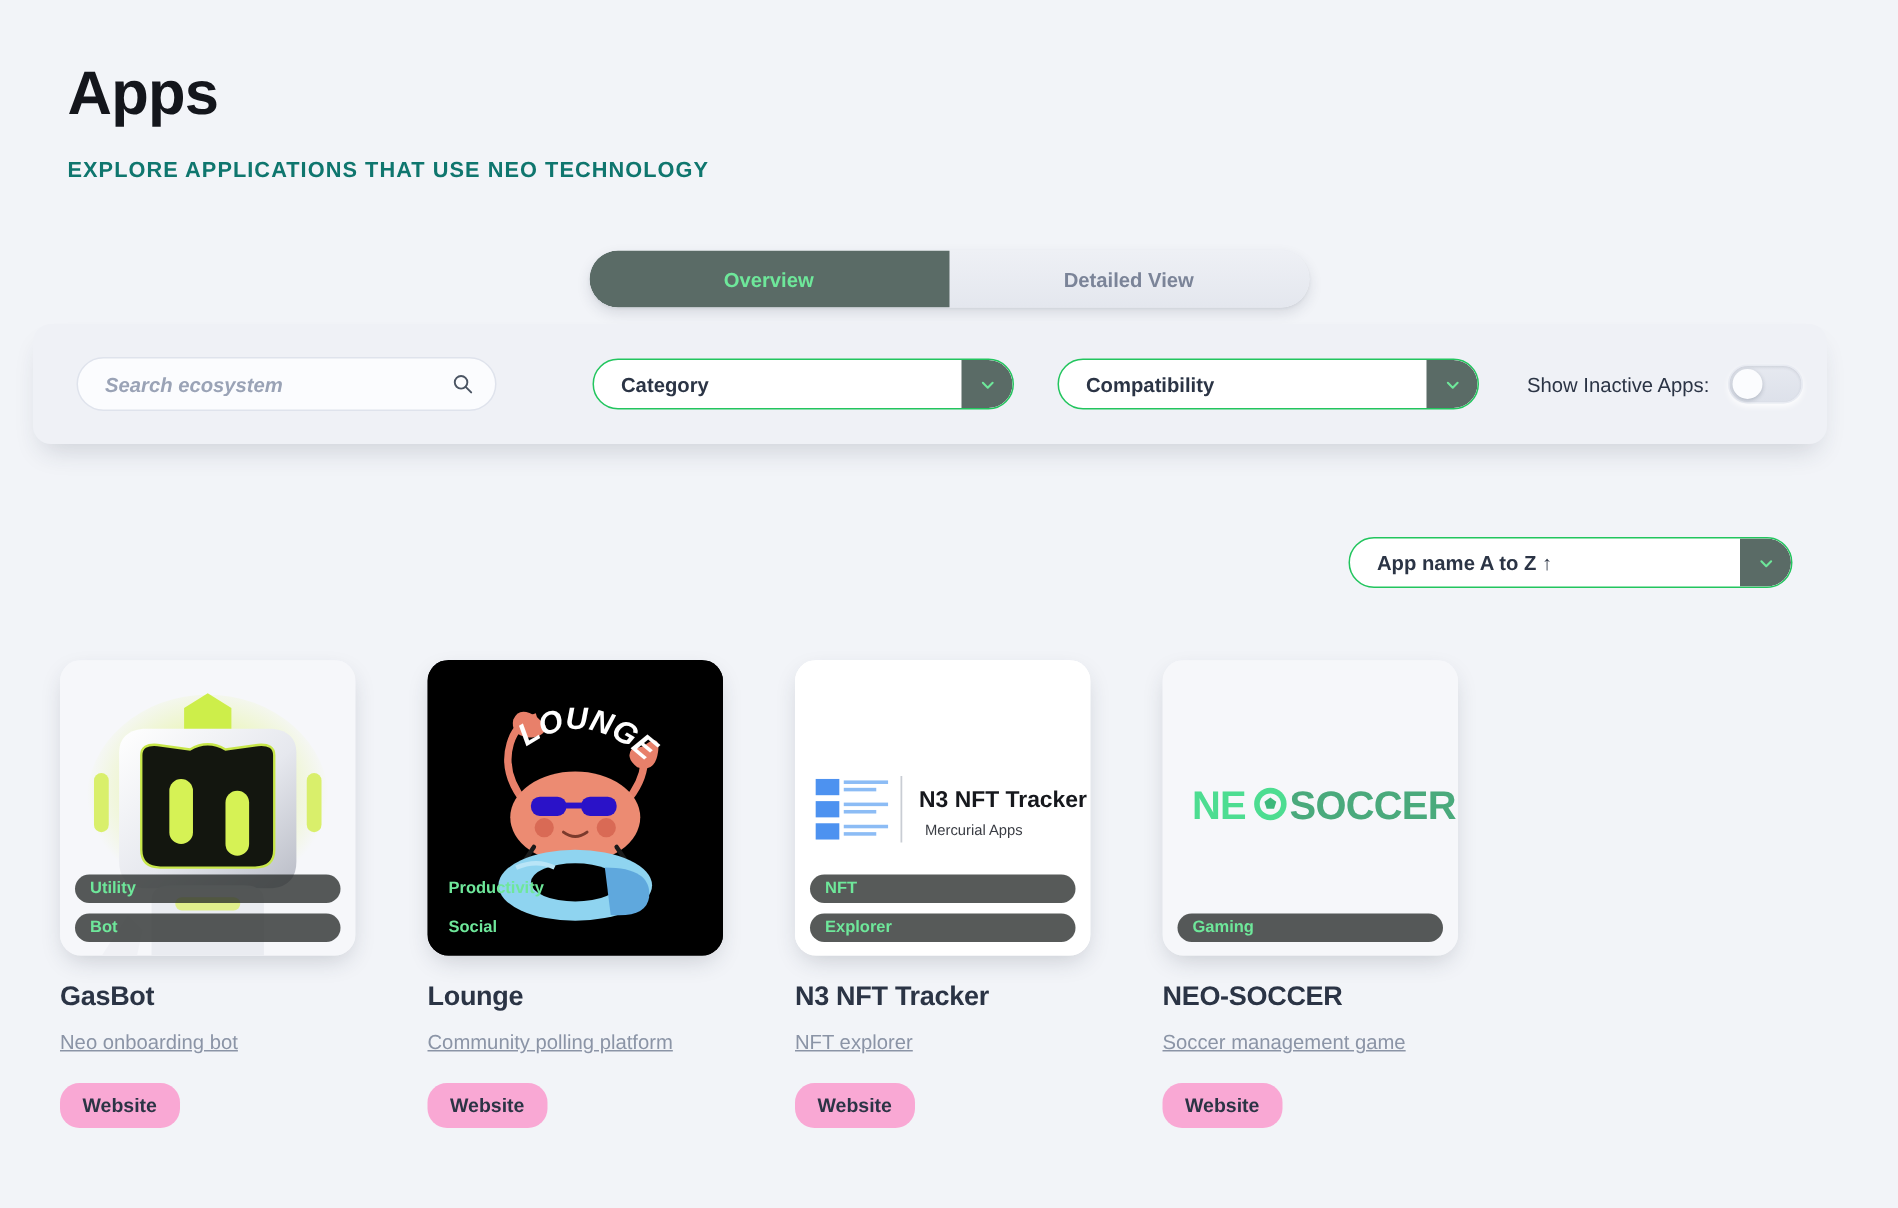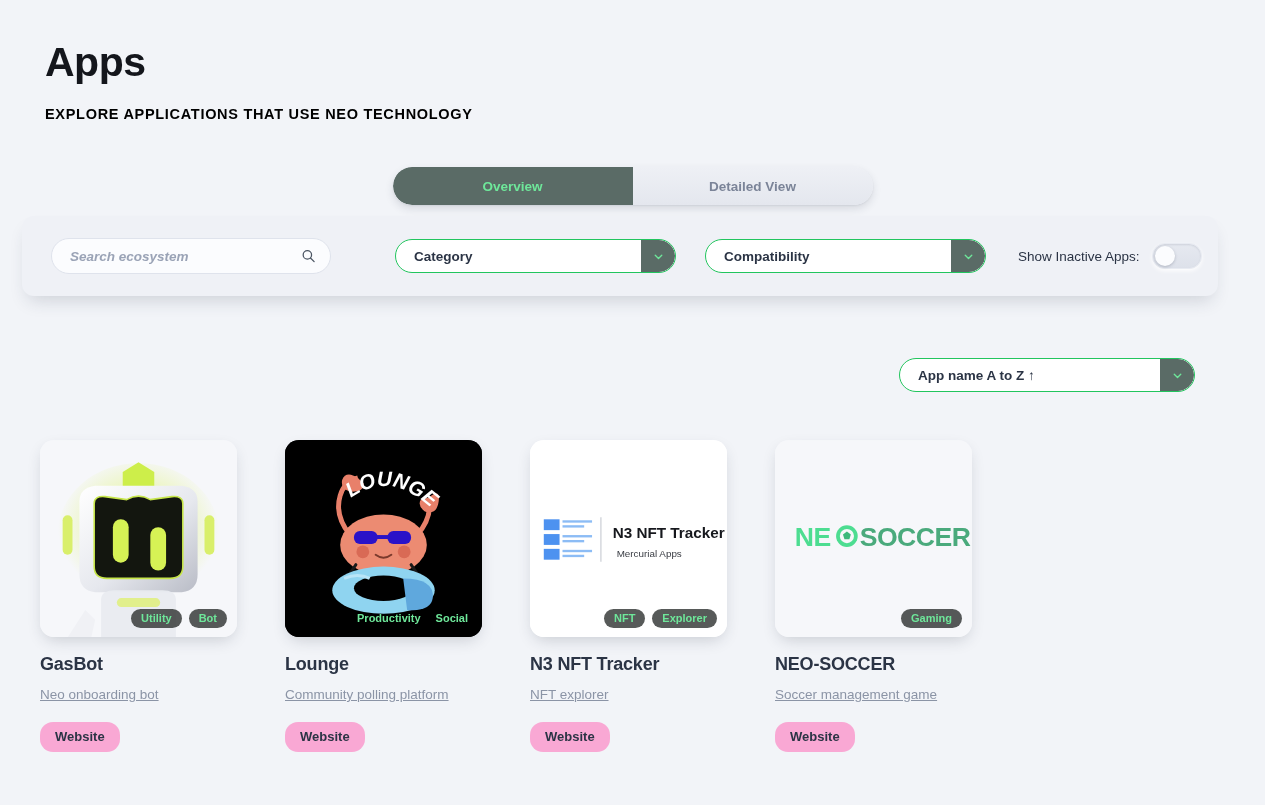--- a/index.html
+++ b/index.html
@@ -28,21 +28,21 @@
     font-weight: 700;
     letter-spacing: -0.5px;
     color: #14161c;
     line-height: 1.1;
   }
   .page-subtitle {
     margin-top: 21px;
     font-size: 14.5px;
     font-weight: 700;
     letter-spacing: 0.7px;
-    color: #000000;
+    color: #0f766e;
     text-transform: uppercase;
   }
 
   
   .tabs-wrap {
     display: flex;
     justify-content: center;
     margin-top: 45px;
   }
   .tabs {
@@ -220,20 +220,21 @@
     background: #f7f8fb;
   }
   .tile-tags {
     position: absolute;
     left: 0; right: 0; bottom: 9px;
     display: flex;
     justify-content: flex-end;
     gap: 7px;
     padding: 0 10px;
     z-index: 4;
+    flex-direction: column;
   }
   .tag {
     background: rgba(40,44,42,0.78);
     color: #6ee79a;
     font-size: 11px;
     font-weight: 700;
     padding: 3px 10px 4px;
     border-radius: 10px;
     white-space: nowrap;
   }

